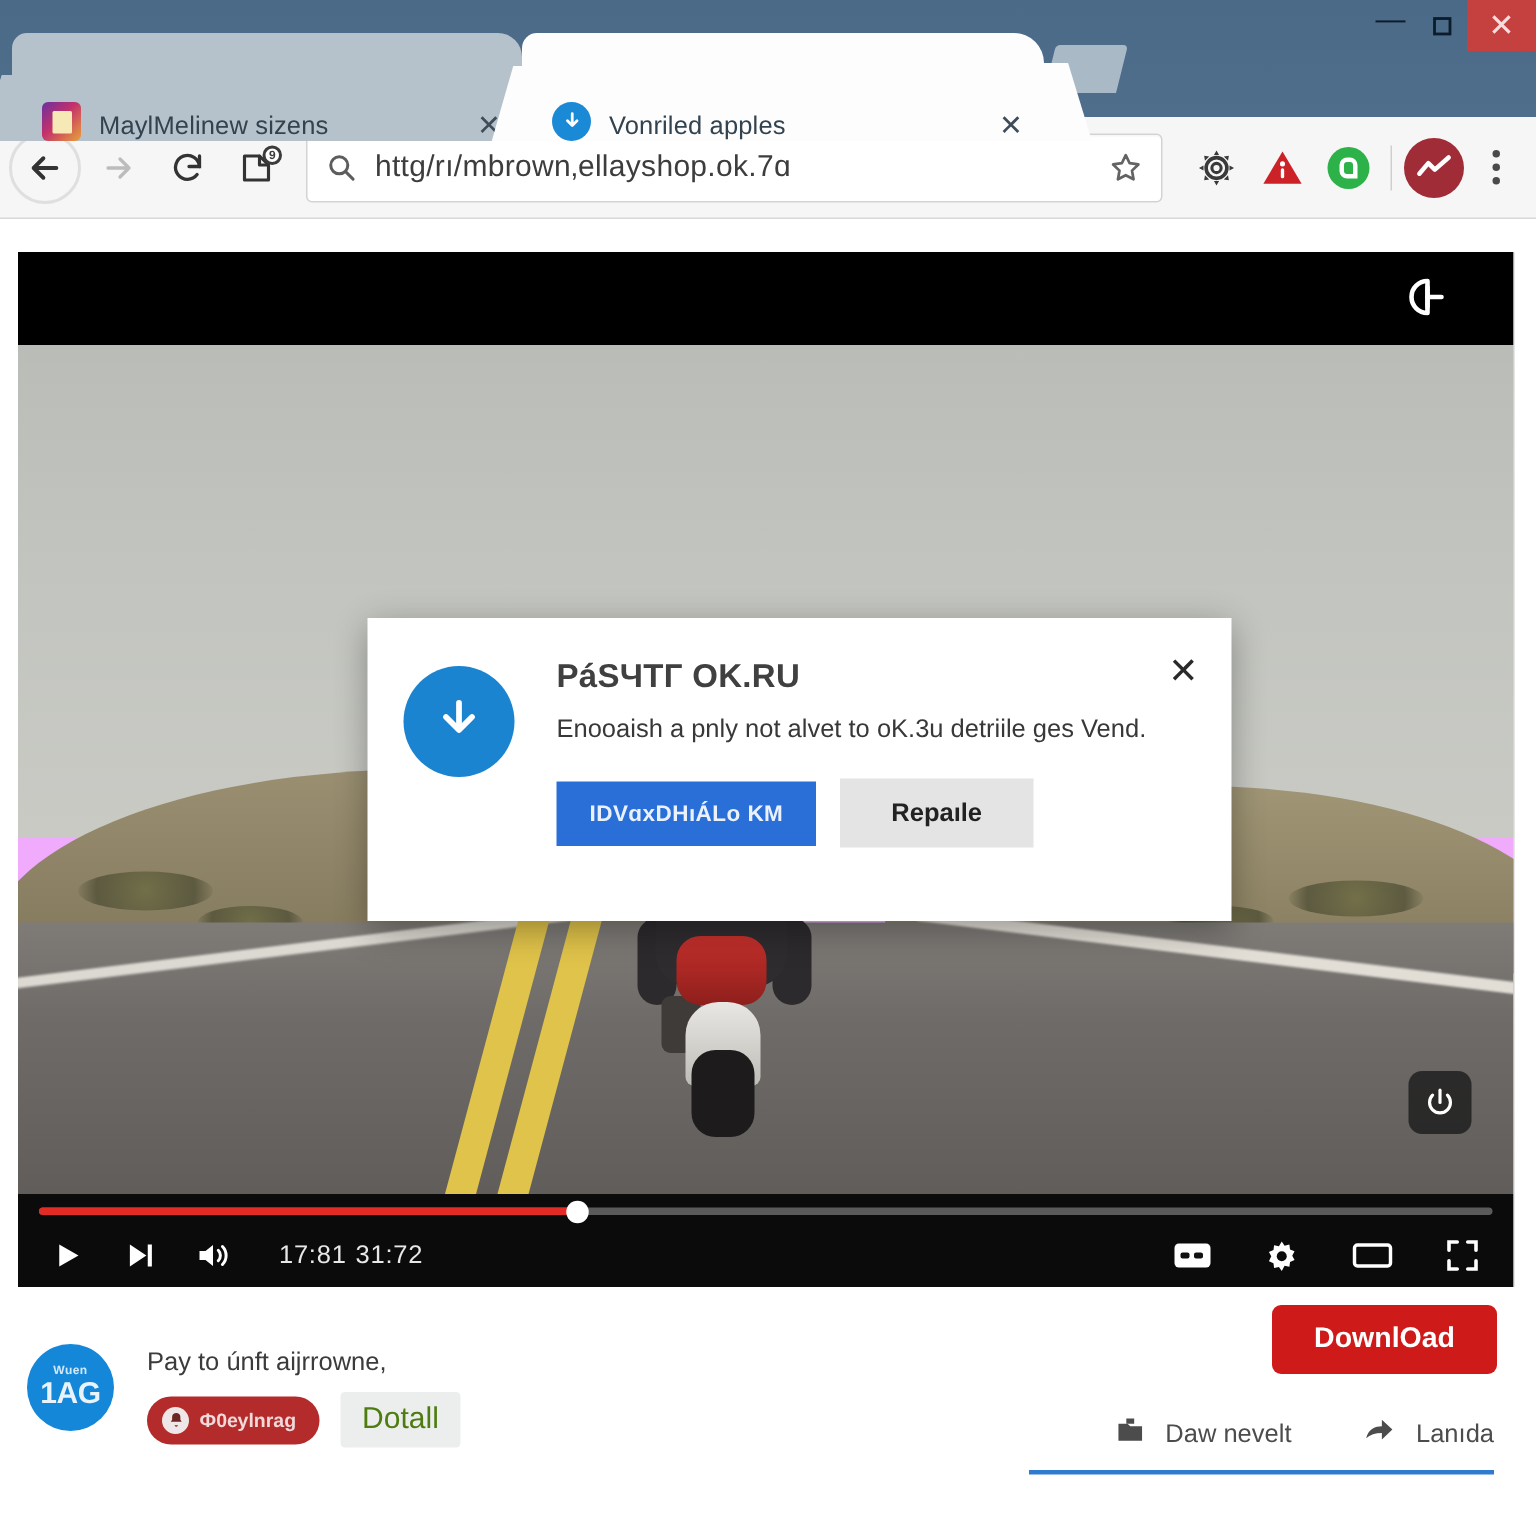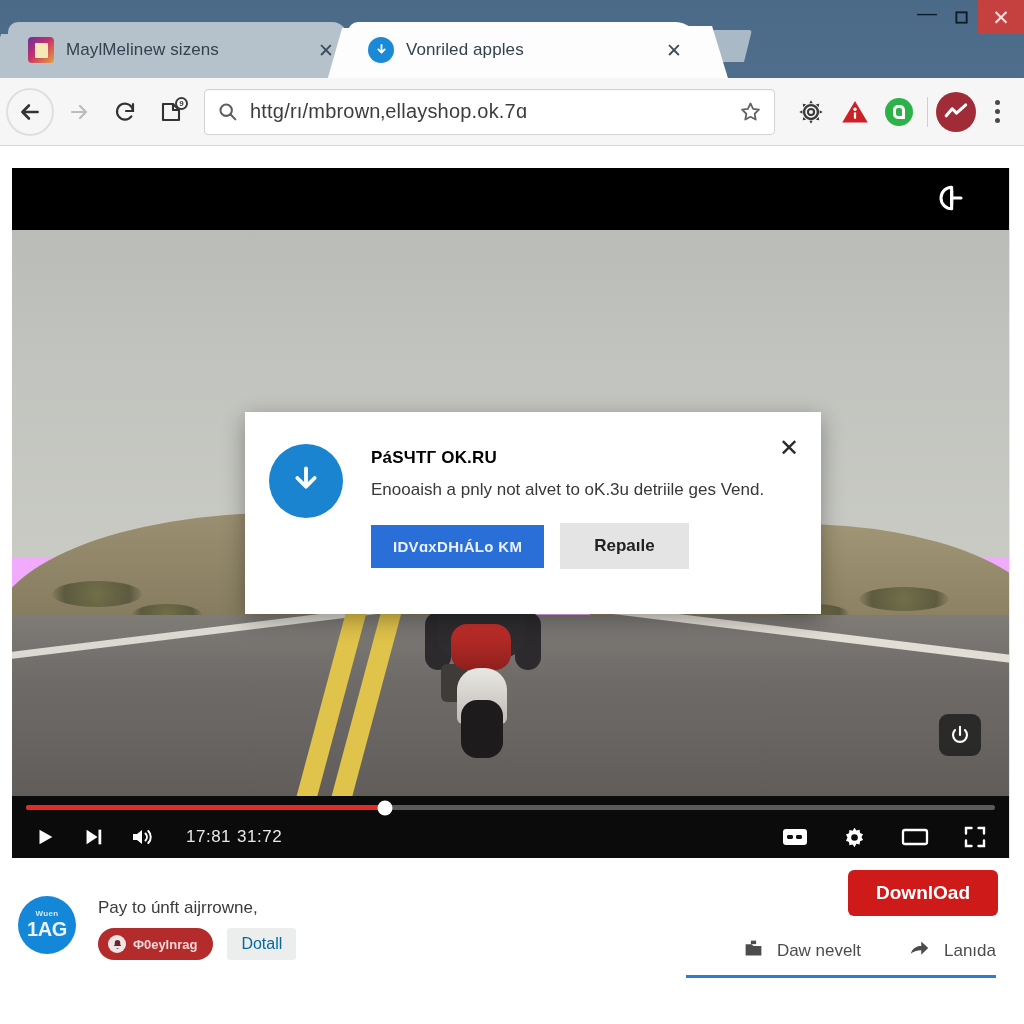--- a/index.html
+++ b/index.html
@@ -31,22 +31,22 @@
     width: 34px; display: flex; align-items: center; justify-content: center;
     color: #0d1c2b; font-size: 16px; line-height: 1;
   }
   .winbtn.min { padding-bottom: 8px; font-size: 20px; }
   .winbtn.max svg { display:block; }
   .winbtn.close {
     width: 46px; background: #c5413f; color: #f3dede; font-size: 21px;
   }
 
   .tab {
-    position: absolute; top: 22px; height: 56px;
-    display: flex; align-items: center;
+    position: absolute; top: 22px; height: 72px;
+    display: flex; align-items: flex-end;
     padding: 0 14px 0 20px;
   }
   .tab .favicon { width: 26px; height: 26px; flex: 0 0 26px; margin-right: 12px; }
   .tab .tabtitle {
     font-size: 17px; color: #32424f; white-space: nowrap;
     letter-spacing: .1px; font-weight: 500;
   }
   .tab .tabclose {
     margin-left: auto; padding-left: 34px;
     font-size: 19px; color: #3e4d59; line-height: 1;
@@ -327,22 +327,22 @@
     border-radius: 16px; padding: 7px 16px 7px 10px;
     display:flex; align-items:center; gap: 7px;
     border: none; cursor: pointer;
   }
   .sub-btn .bell {
     width: 18px; height: 18px; border-radius: 50%;
     background: #efe7e7; display:flex; align-items:center; justify-content:center;
     color: #6d2525;
   }
   .detail-btn {
-    background: #eceded; color: #0369a1;
-    font-size: 16px; padding: 7px 14px; margin-left: 14px;
+    background: #eceded; color: #4d7c0f;
+    font-size: 20px; padding: 7px 14px; margin-left: 14px;
     border: none; border-radius: 3px; cursor:pointer;
   }
   .actions {
     position:absolute; right: 14px; bottom: -4px;
     display:flex; align-items:flex-start; gap: 46px;
   }
   .action {
     display:flex; align-items:center; gap: 12px;
     color: #4c4c4c; font-size: 17px;
   }
@@ -362,22 +362,22 @@
     display: flex;
   }
   .modal-icon {
     width: 74px; height: 74px; border-radius: 50%;
     background: #1b84d0; flex: 0 0 74px;
     display:flex; align-items:center; justify-content:center;
     margin-top: 6px;
   }
   .modal-body { flex: 1; margin-left: 28px; position: relative; }
   .modal-title {
-    font-size: 17px; font-weight: 700; color: #000000;
-    letter-spacing: .2px; margin-bottom: 11px; margin-top: 10px;
+    font-size: 22px; font-weight: 700; color: #404040;
+    letter-spacing: .2px; margin-bottom: 11px;
   }
   .modal-text {
     font-size: 17px; color: #383838; line-height: 1.3;
     max-width: 400px;
   }
   .modal-close {
     position:absolute; right: -2px; top: -2px;
     font-size: 24px; color: #2a2a2a; line-height: 1;
     cursor: pointer; font-weight: 300;
   }

